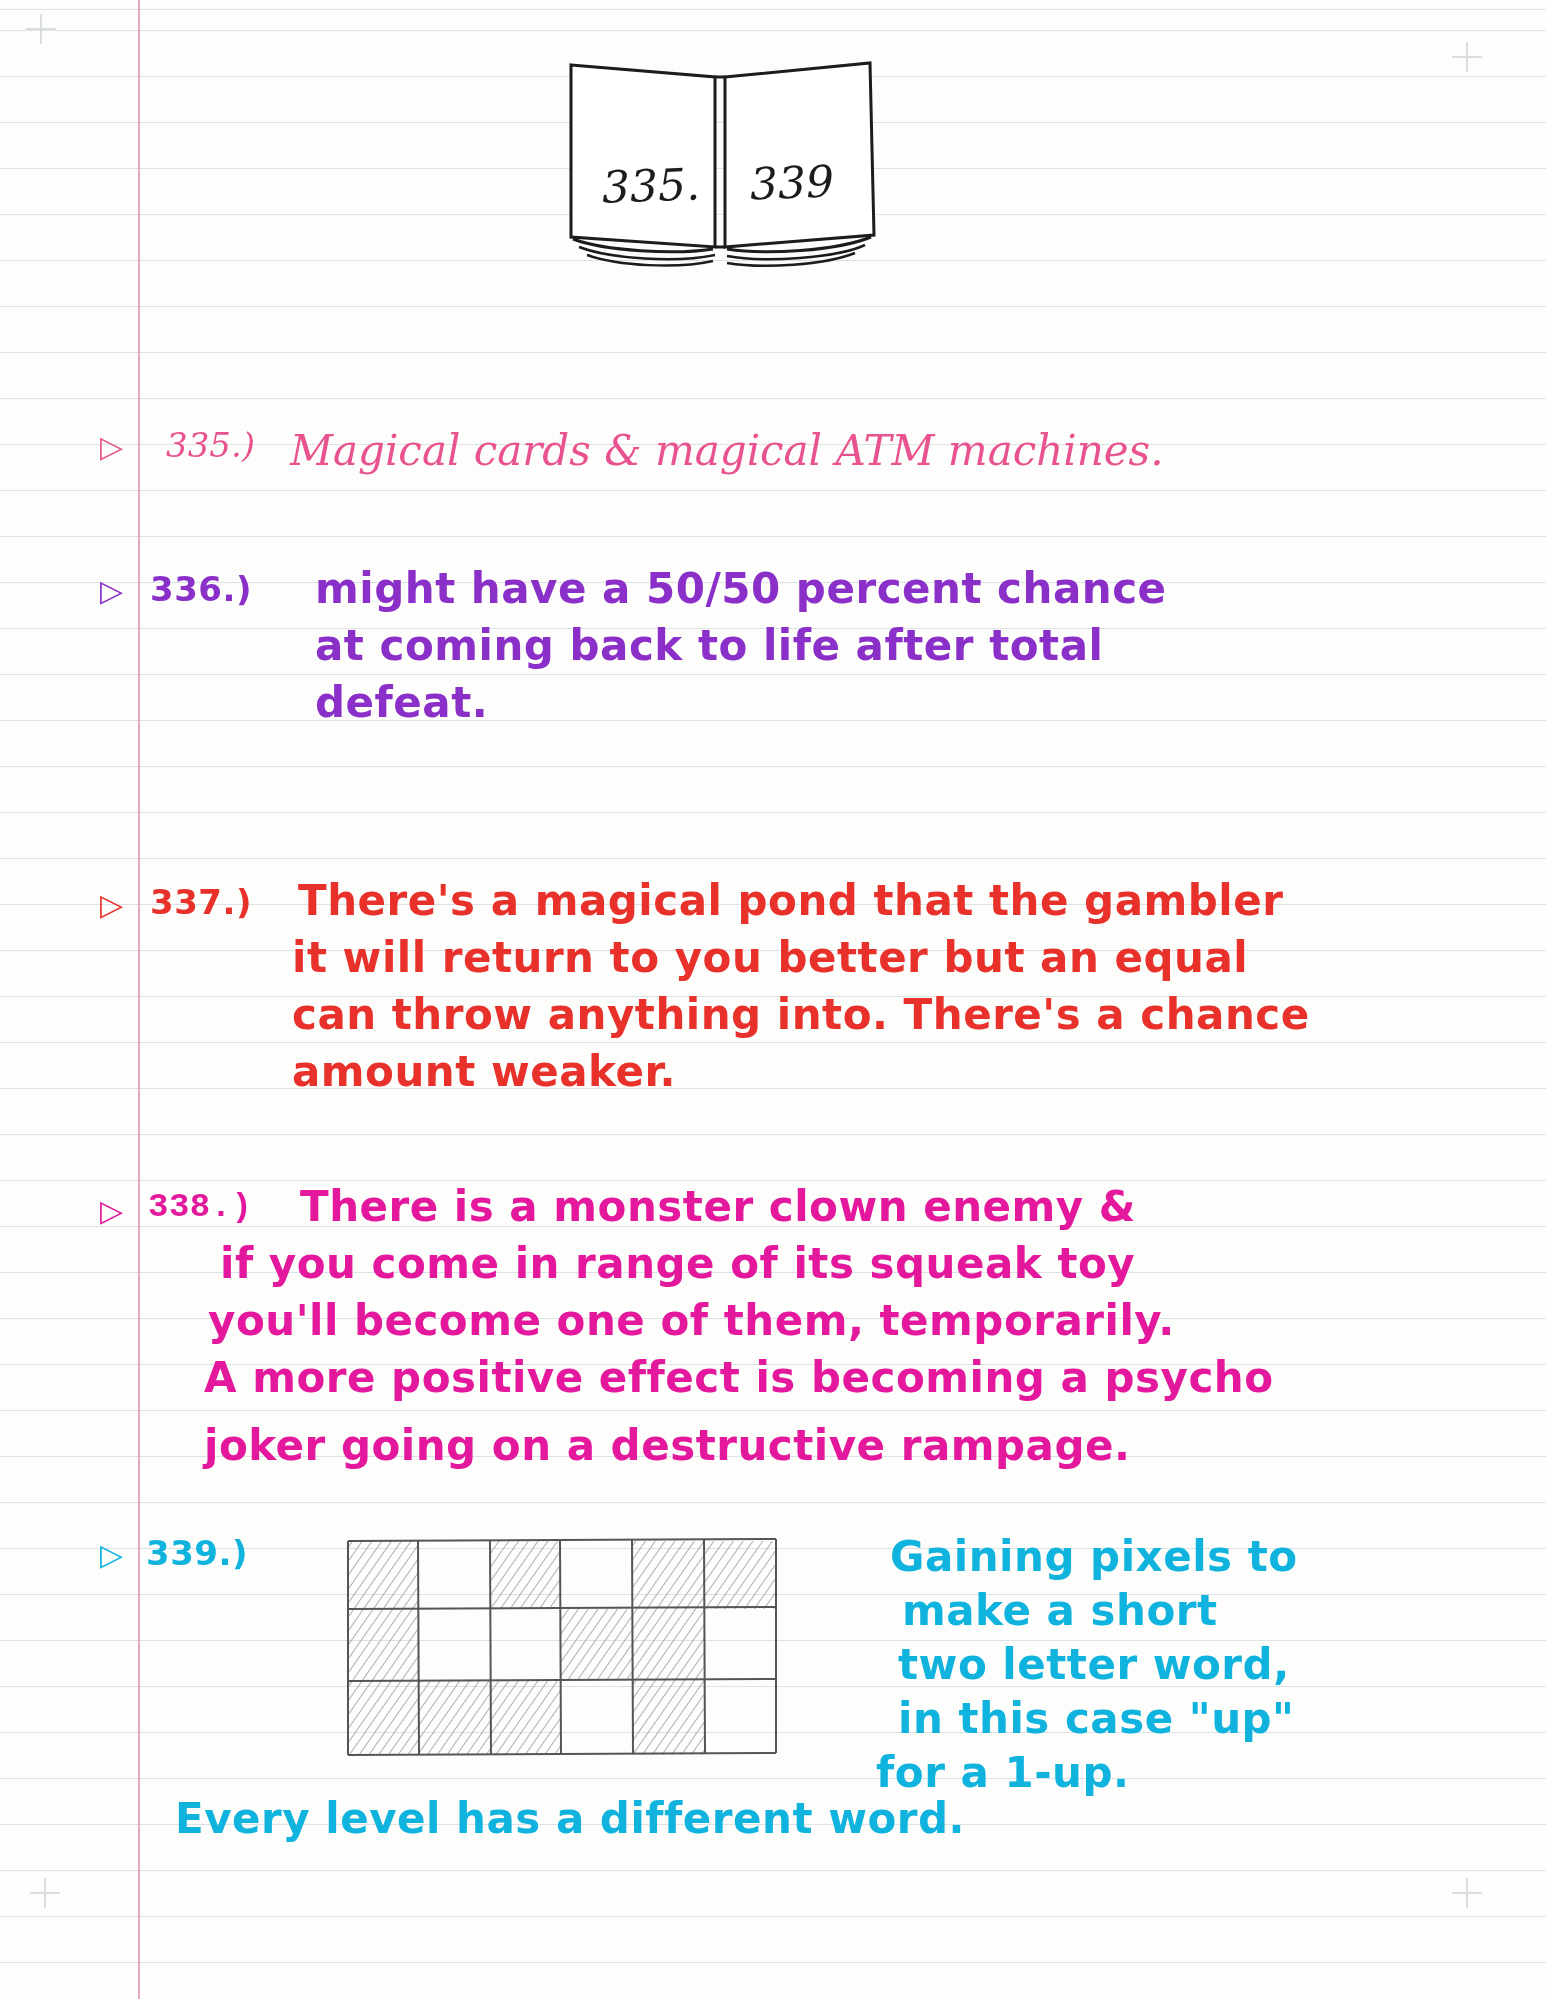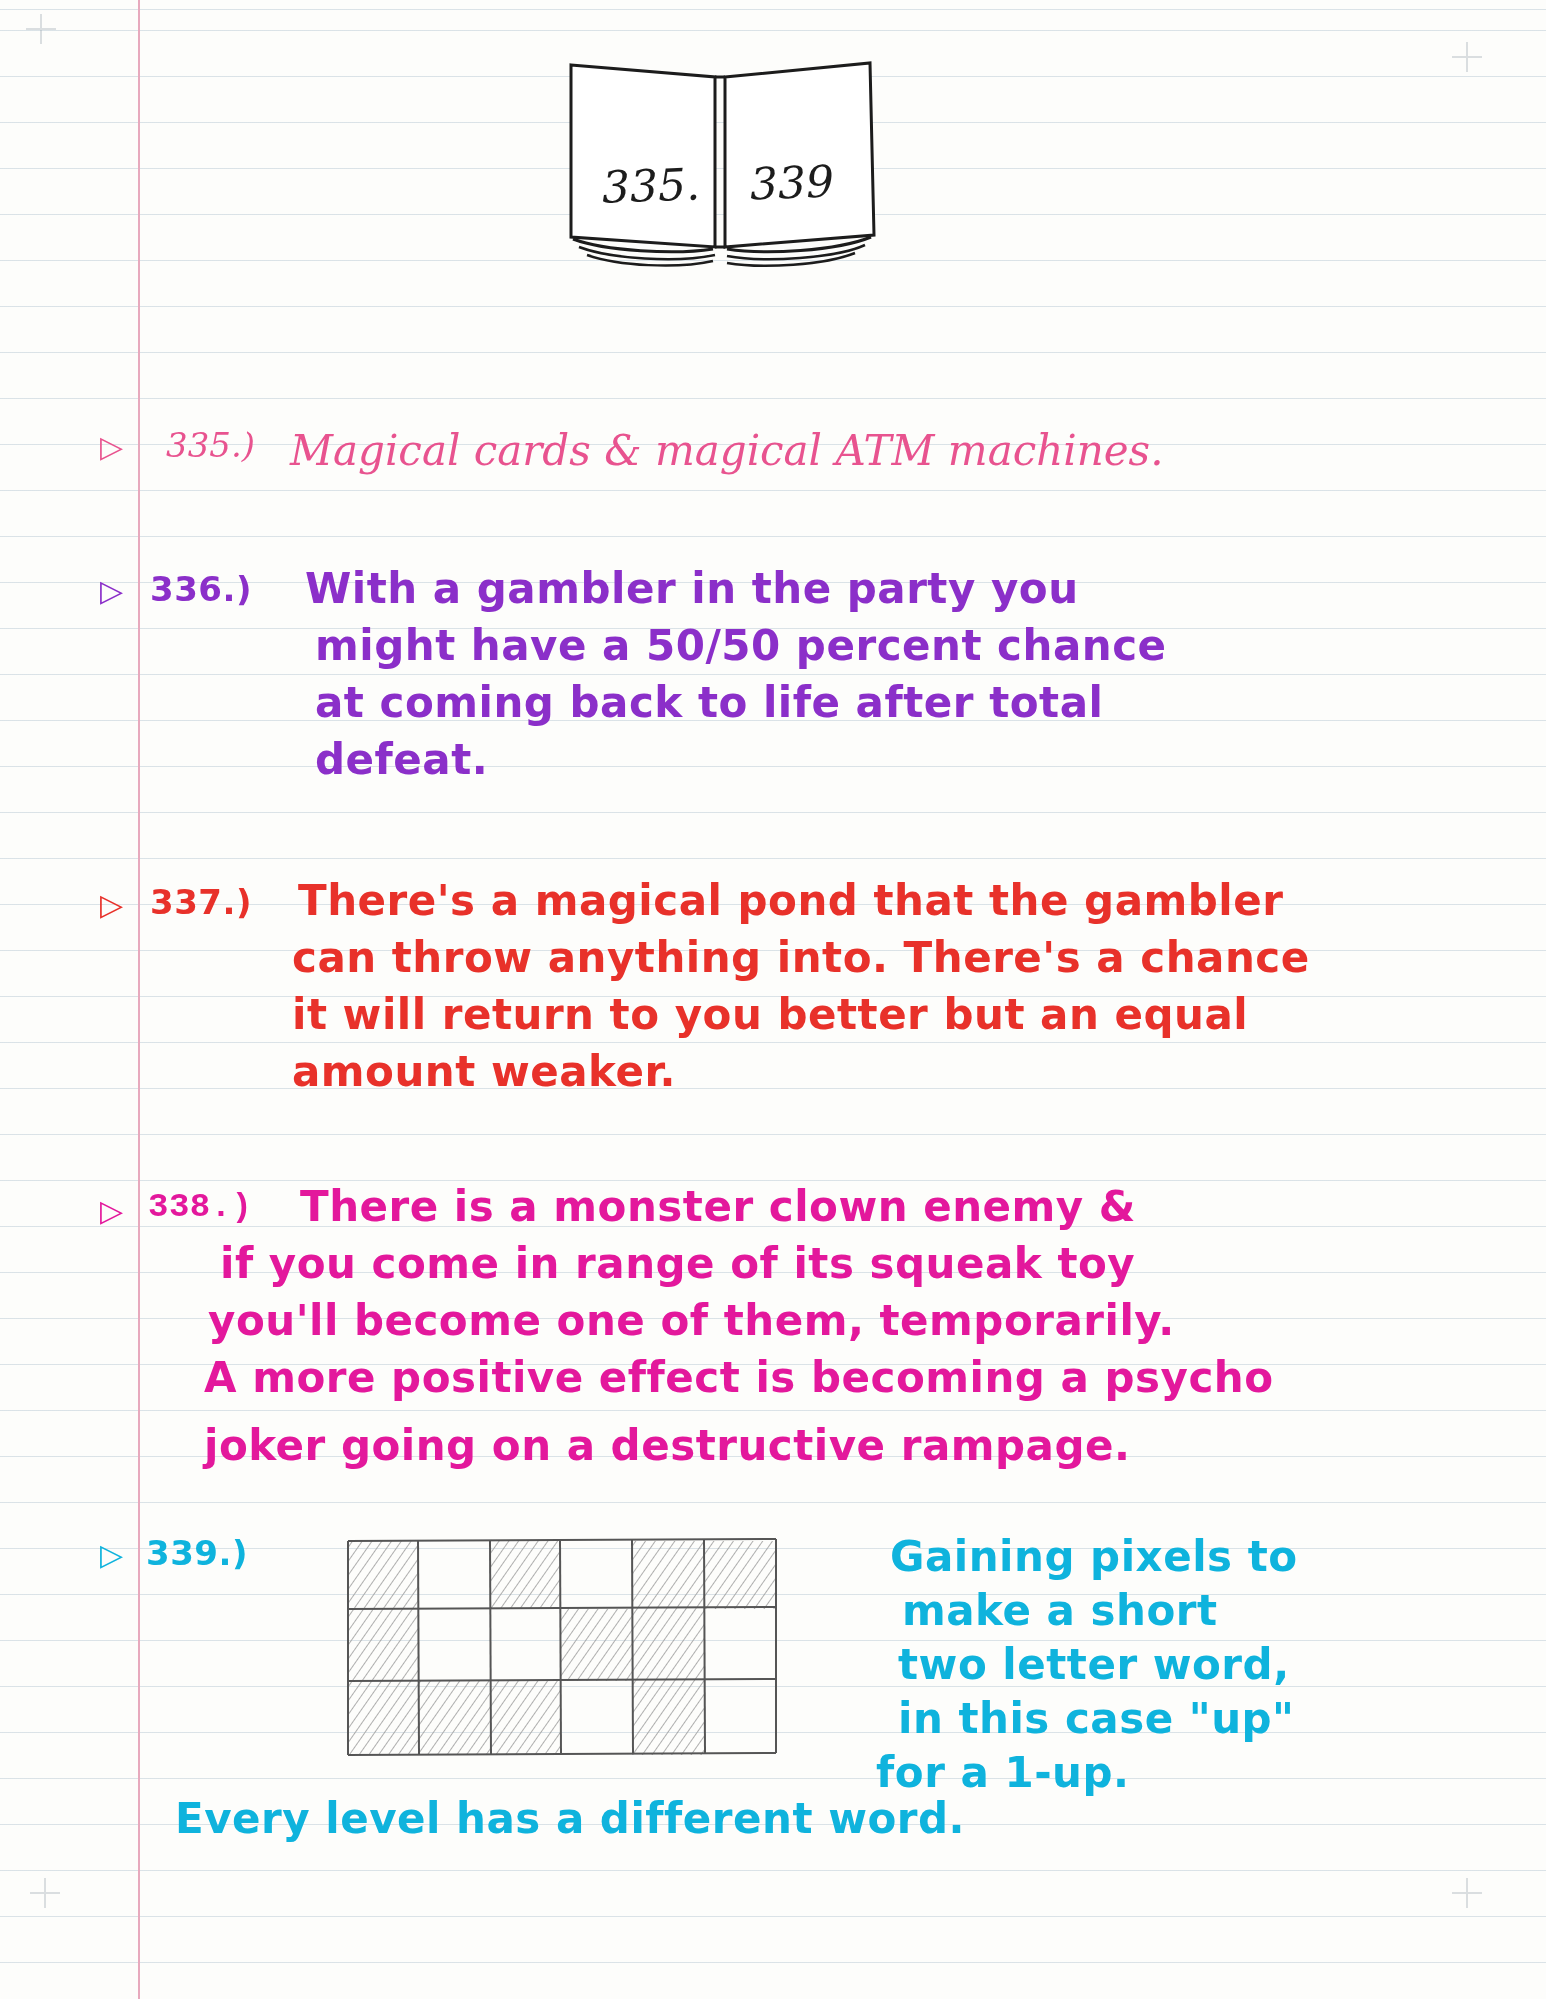--- a/index.html
+++ b/index.html
@@ -177,34 +177,33 @@
     <div class="num c-pink italicish" style="left:166px; top:428px;">335.)</div>
     <div class="lines c-pink italicish" style="left:290px; top:422px;">
       <div class="line">Magical cards &amp; magical ATM machines.</div>
     </div>
   </div>
 
   <div class="entry" style="left:0;top:0;">
     <div class="bullet c-purple" style="left:100px; top:576px;">▷</div>
     <div class="num c-purple hand" style="left:150px; top:572px;">336.)</div>
     <div class="lines c-purple hand" style="left:305px; top:560px;">
-      <div class="line">With a gambler in the party you</div>
       <div class="line" style="margin-left:10px;">might have a 50/50 percent chance</div>
       <div class="line" style="margin-left:10px;">at coming back to life after total</div>
       <div class="line" style="margin-left:10px;">defeat.</div>
     </div>
   </div>
 
   <div class="entry" style="left:0;top:0;">
     <div class="bullet c-red" style="left:100px; top:890px;">▷</div>
     <div class="num c-red hand" style="left:150px; top:885px;">337.)</div>
     <div class="lines c-red hand" style="left:298px; top:872px;">
       <div class="line">There's a magical pond that the gambler</div>
+      <div class="line" style="margin-left:-6px;">it will return to you better but an equal</div>
       <div class="line" style="margin-left:-6px;">can throw anything into. There's a chance</div>
-      <div class="line" style="margin-left:-6px;">it will return to you better but an equal</div>
       <div class="line" style="margin-left:-6px;">amount weaker.</div>
     </div>
   </div>
 
   <div class="entry" style="left:0;top:0;">
     <div class="bullet c-magenta" style="left:100px; top:1196px;">▷</div>
     <div class="num c-magenta hand" style="left:148px; top:1190px;font-family:Liberation Mono, monospace;">338.)</div>
     <div class="lines c-magenta hand" style="left:300px; top:1178px;">
       <div class="line">There is a monster clown enemy &amp;</div>
       <div class="line" style="margin-left:-80px;">if you come in range of its squeak toy</div>

